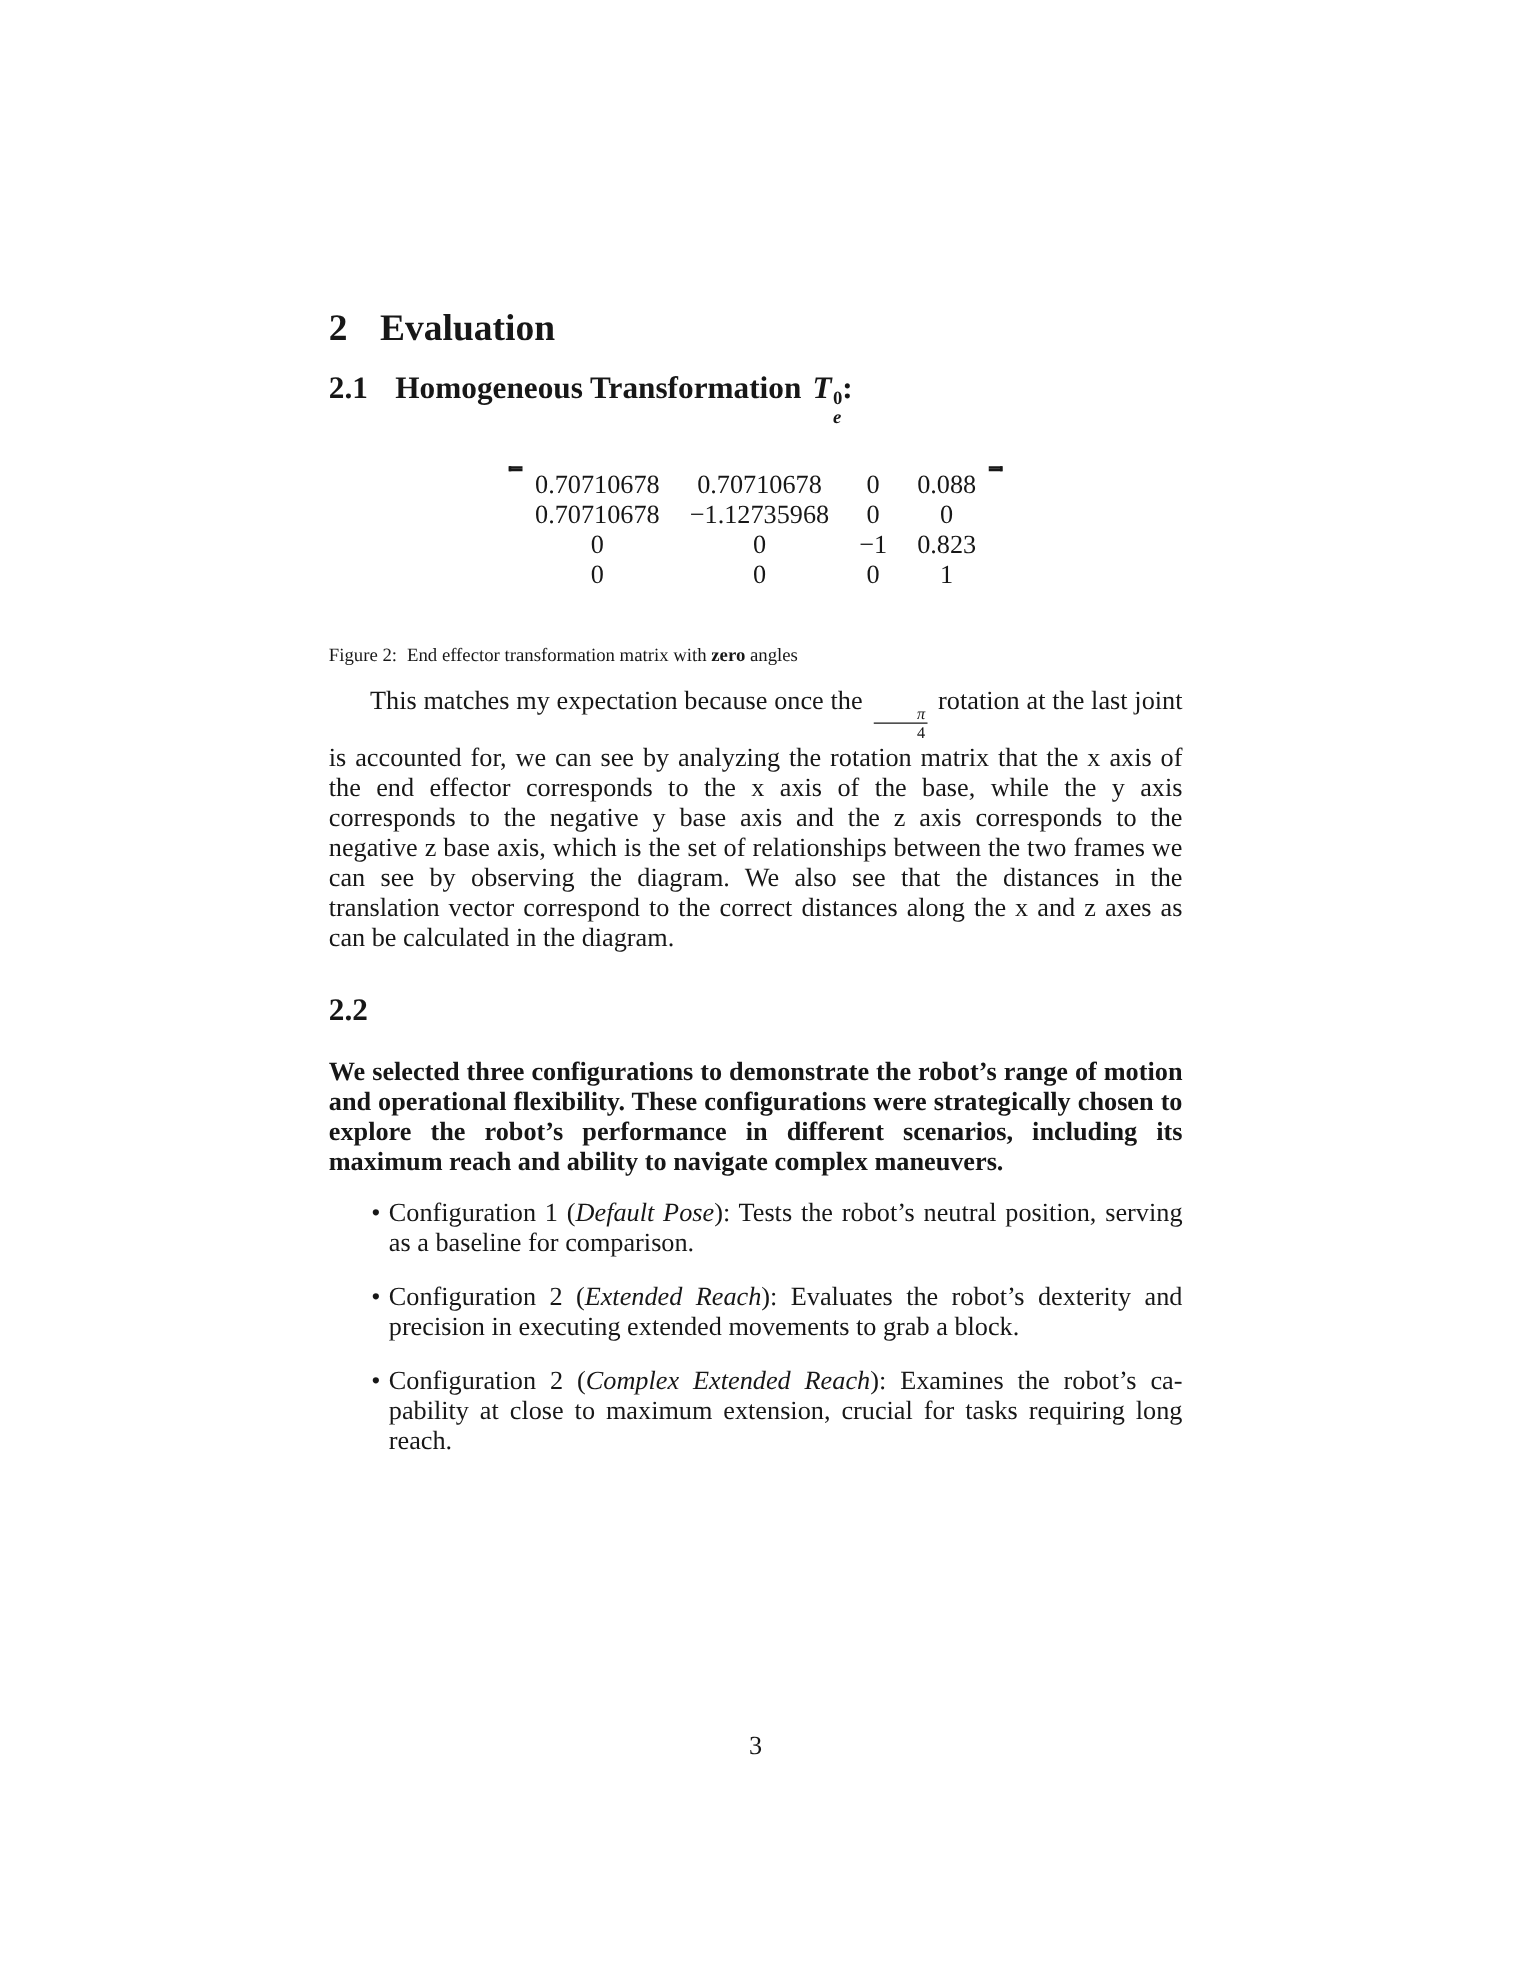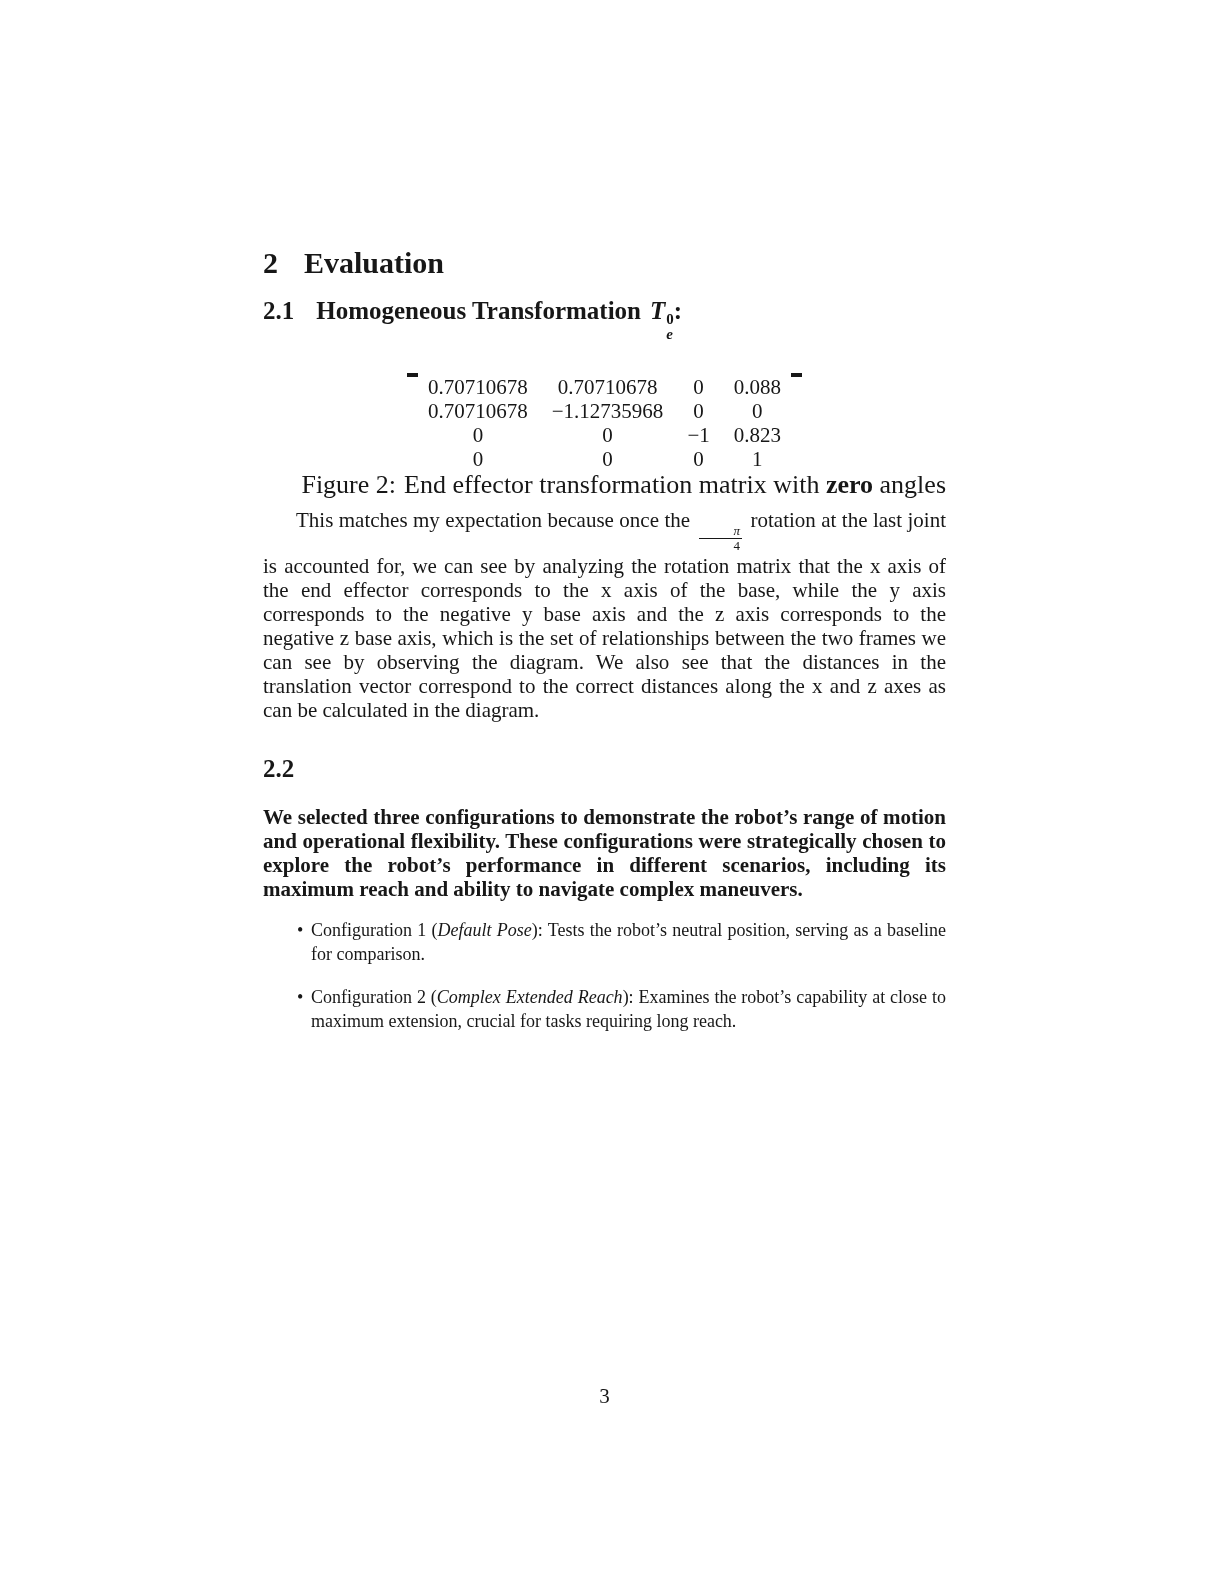--- a/index.html
+++ b/index.html
@@ -73,43 +73,44 @@
     display: grid;
     grid-template-columns: repeat(4, auto);
     column-gap: 24px;
     padding: 2px 10px;
     font-size: 21px;
     line-height: 24px;
     justify-items: center;
     align-items: center;
   }
   .caption {
-    font-size: 26px;
-    line-height: 24px;
-    text-align: right;
+    margin-top: 40px;
+    font-size: 15px;
+    line-height: 24px;
+    text-align: left;
   }
   .caption .cap-label { margin-right: 8px; }
   .frac {
     display: inline-flex;
     flex-direction: column;
     align-items: center;
     vertical-align: -8px;
     font-size: 13px;
     line-height: 1.1;
     margin: 0 3px;
   }
   .frac .num { font-style: italic; border-bottom: 1.4px solid #171717; padding: 0 2px; }
   ul.config-list {
     list-style: none;
     margin: 17px 0 0 0;
     padding: 0 0 0 48px;
   }
   ul.config-list li {
     position: relative;
-    font-size: 18px;
+    font-size: 21px;
     line-height: 24px;
     text-align: justify;
     hyphens: manual;
     -webkit-hyphens: manual;
   }
   ul.config-list li + li { margin-top: 19px; }
   ul.config-list li::before {
     content: "\2022";
     position: absolute;
     left: -14px;
@@ -182,19 +183,20 @@
         </span><span> rotation at the last joint is accounted for, we can see by analyzing the rotation matrix that the x axis of the end effector corresponds to the x axis of the base, while the y axis corresponds to the negative y base axis and the z axis corresponds to the negative z base axis, which is the set of relationships between the two frames we can see by observing the diagram. We also see that the distances in the translation vector correspond to the correct distances along the x and z axes as can be calculated in the diagram.</span></p>
 
     <h2 class="subsection-heading s22">
       <span class="sub-num">2.2</span>
     </h2>
 
     <p class="config">We selected three configurations to demonstrate the robot’s range of motion and operational flexibility. These configurations were strategically chosen to explore the robot’s performance in different scenarios, including its maximum reach and ability to navigate complex maneuvers.</p>
 
     <ul class="config-list">
       <li><span>Configuration 1 (</span><span class="italic">Default Pose</span><span>): Tests the robot’s neutral position, serving as a baseline for comparison.</span></li>
+      <li><span>Configuration 2 (</span><span class="italic">Extended Reach</span><span>): Evaluates the robot’s dexterity and precision in executing extended movements to grab a block.</span></li>
       <li><span>Configuration 2 (</span><span class="italic">Complex Extended Reach</span><span>): Examines the robot’s ca­pability at close to maximum extension, crucial for tasks requiring long reach.</span></li>
     </ul>
 
   </div>
 
   <div class="page-footer">3</div>
 </div>
 
 </body></html>

